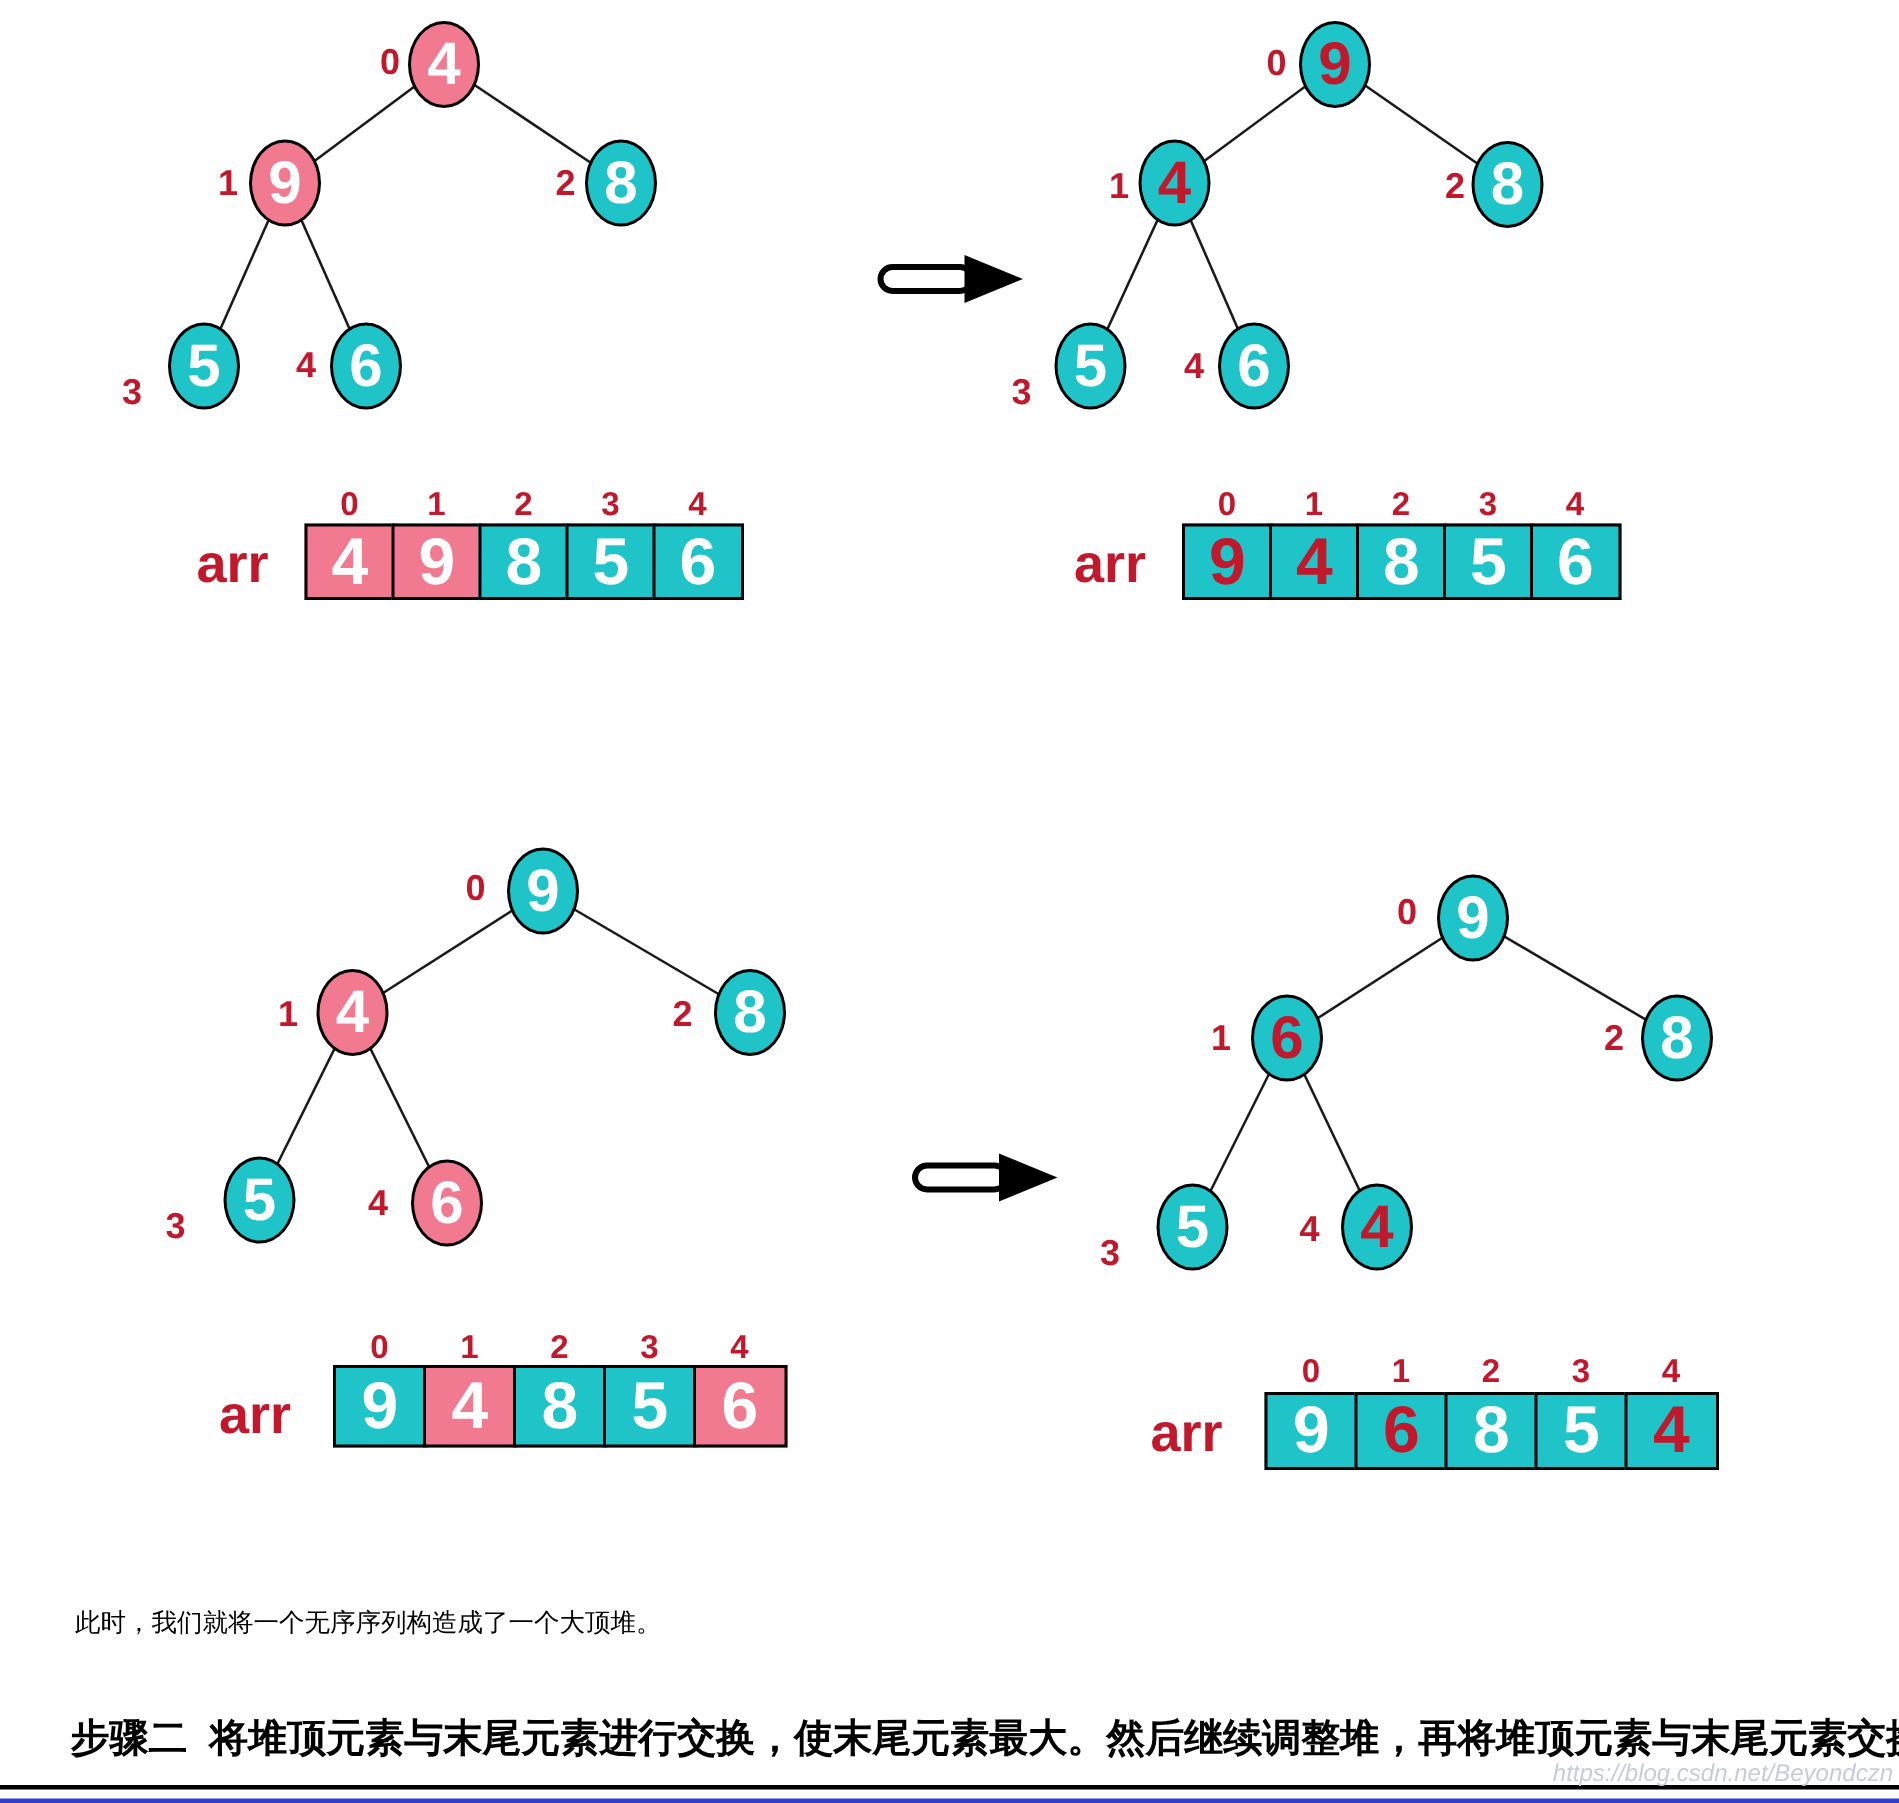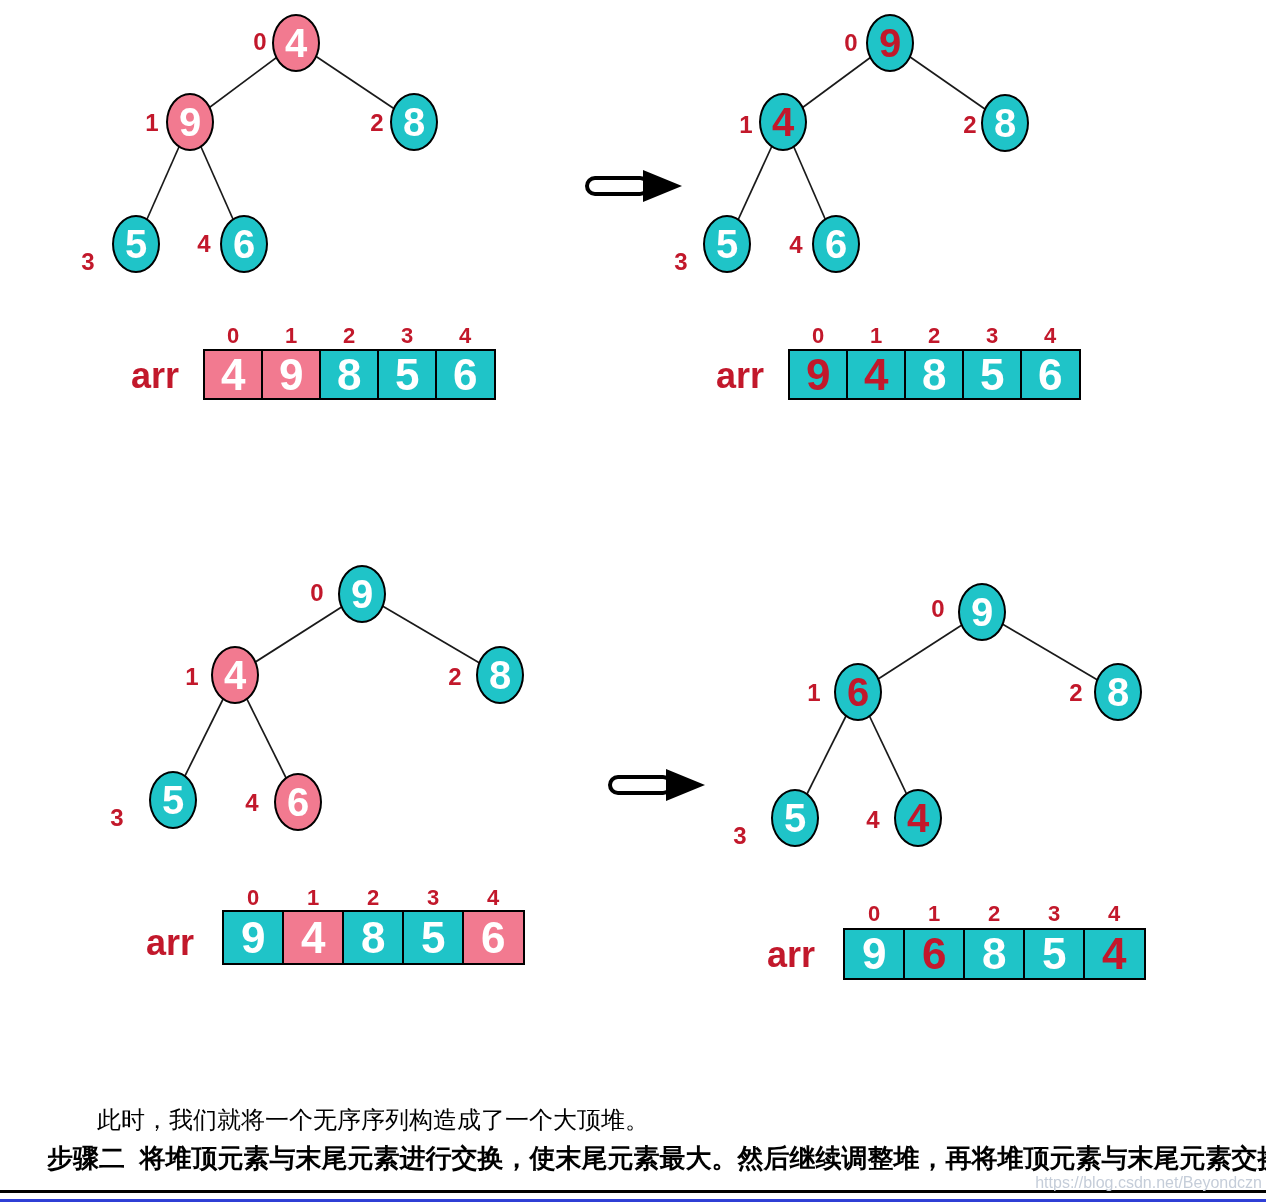--- a/index.html
+++ b/index.html
@@ -26,23 +26,23 @@
     position:absolute; border:2.5px solid #000;
     display:flex; align-items:center; justify-content:center;
     font-weight:bold; font-size:44px; line-height:1; z-index:2;
   }
   .cell-idx {
     position:absolute; transform:translate(-50%,-50%);
     font-weight:bold; font-size:22px; z-index:3; line-height:1;
   }
   .caption { position:absolute; color:#000; white-space:pre; z-index:4; }
   #step4-caption { left:95px; top:476px; font-size:22px; }
-  #conclusion { left:50px; top:1104px; font-size:24px;margin-left:47px; }
+  #conclusion { left:50px; top:1070px; font-size:17px; }
   #step2-heading { left:47px; top:1141px; font-size:26px; font-weight:bold; }
-  #watermark { position:absolute; right:4px; top:1174px; font-size:16px; z-index:5; }
+  #watermark { position:absolute; right:4px; top:1174px; font-size:16px; z-index:5;font-style:italic; }
   #separator { position:absolute; left:0; top:1190px; width:1266px; height:3px; background:#000; z-index:4; }
   #bottom-blue { position:absolute; left:0; bottom:0; width:1266px; height:3px; z-index:4; }
 </style>
 </head>
 <body>
 
 <div id="canvas">
   <svg id="diagram-svg" width="1266" height="1202">
       <line x1="296" y1="43" x2="190" y2="122" stroke="#1A1A1A" stroke-width="1.7"></line>
       <line x1="296" y1="43" x2="414" y2="122" stroke="#1A1A1A" stroke-width="1.7"></line>

